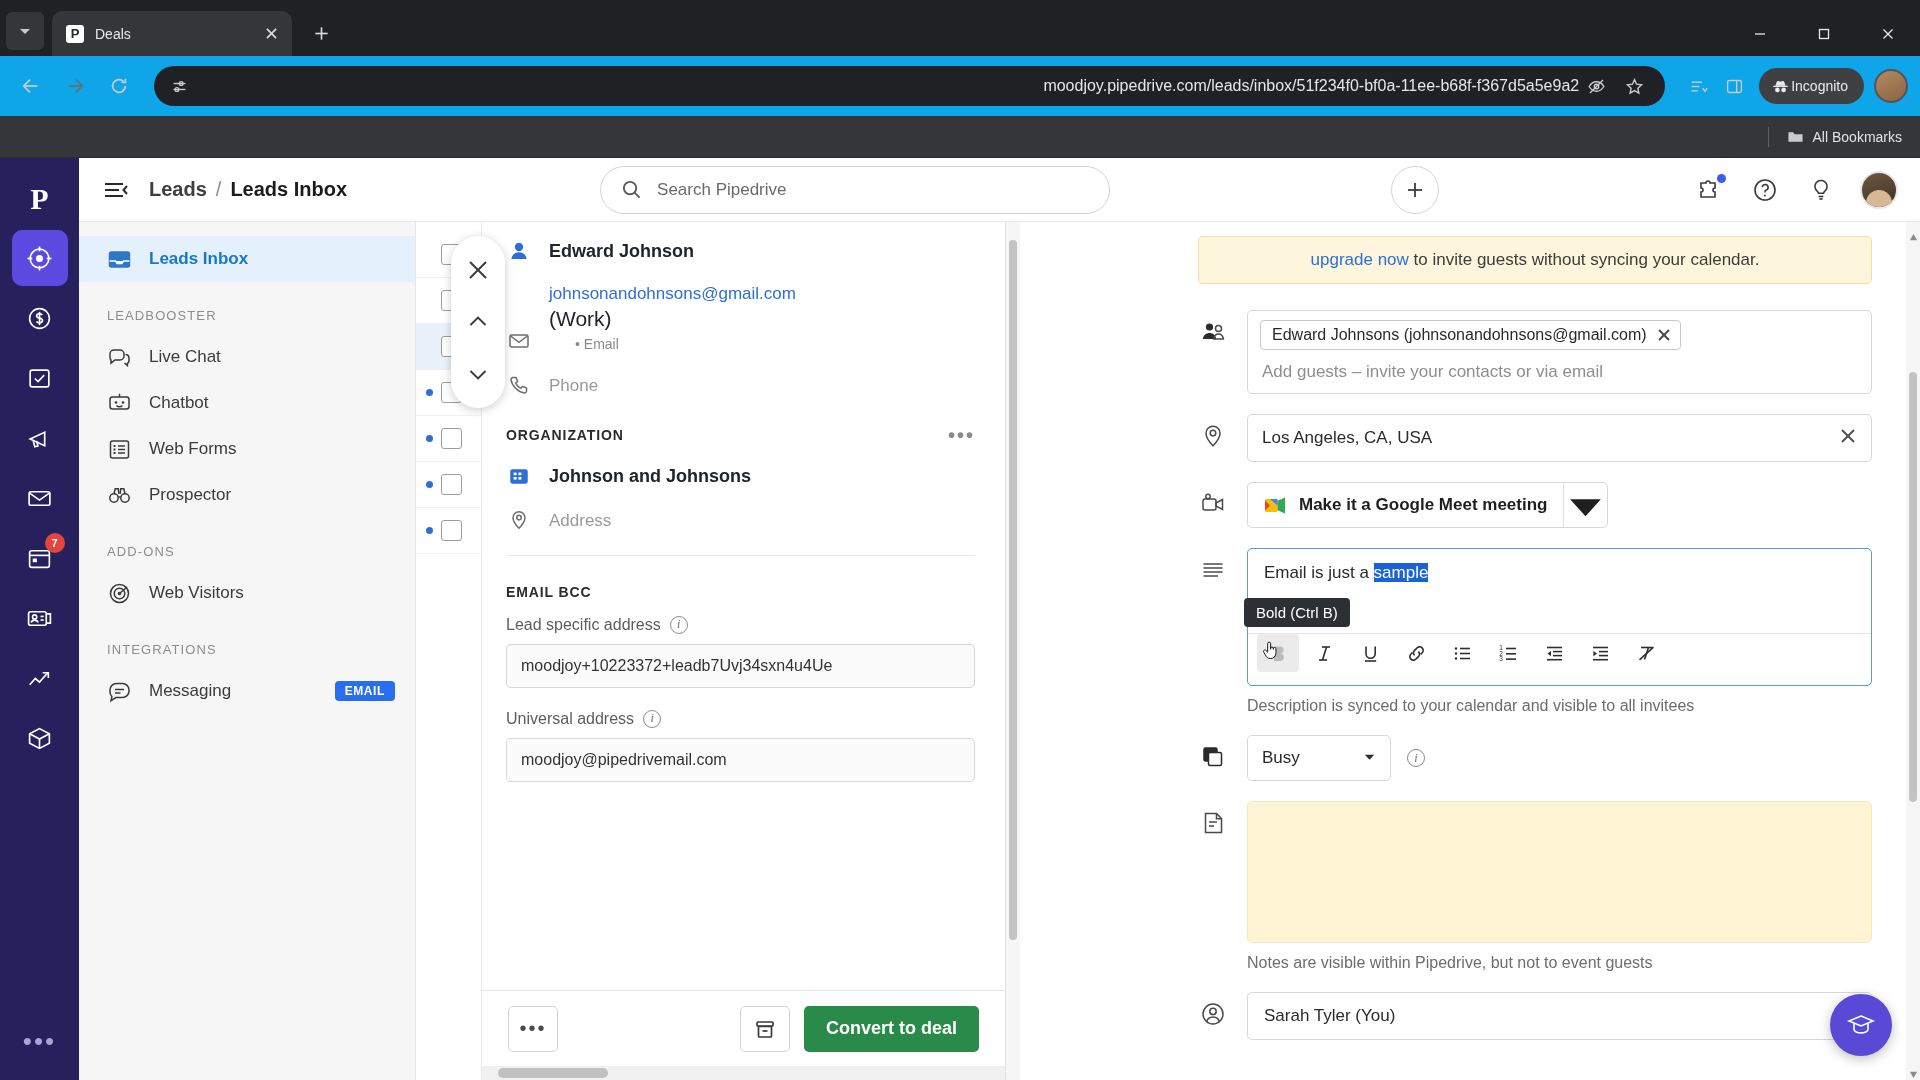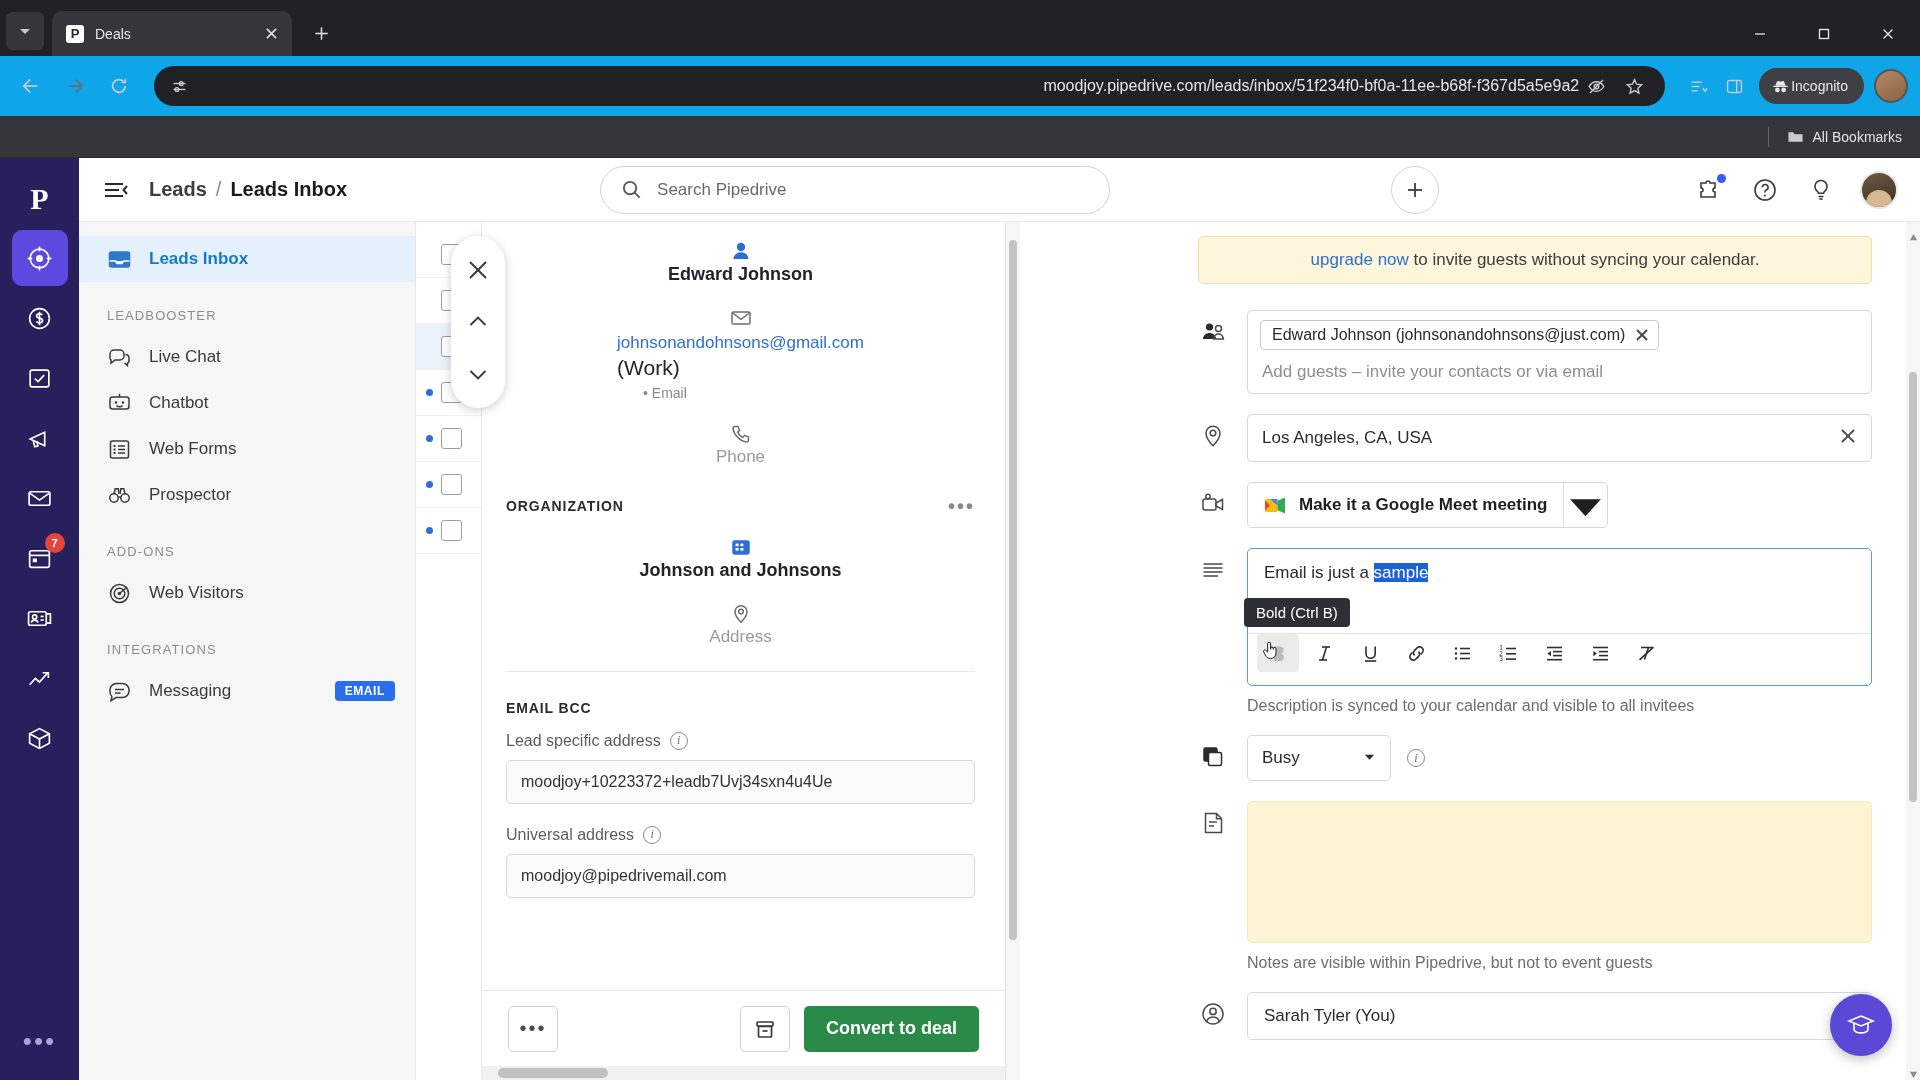--- a/index.html
+++ b/index.html
@@ -181,21 +181,21 @@
   .row-dot { width: 7px; height: 7px; border-radius: 50%; background: #2d6fd6; flex: 0 0 7px; }
   .row-dot.hidden { visibility: hidden; }
   .row-chk { width: 21px; height: 21px; border: 1.6px solid #9d9d9d; border-radius: 3px; background: #fff; }
 
   
   .detail {
     width: 524px; flex: 0 0 524px; background: #fff; border-right: 1px solid #e2e2e2;
     display: flex; flex-direction: column; position: relative;
   }
   .detail-scroll { flex: 1; overflow: hidden; padding: 16px 30px 10px 24px; position: relative; }
-  .dfield { display: flex; align-items: center; margin-bottom: 20px; flex-direction: column; }
+  .dfield { display: flex; align-items: flex-end; gap: 17px; margin-bottom: 20px; }
   .dfield .ico { width: 26px; flex: 0 0 26px; display: flex; justify-content: center; padding-top: 2px; }
   .dfield .ico svg { width: 22px; height: 22px; stroke: #6d6d6d; stroke-width: 1.5; fill: none; }
   .dname { font-size: 18px; font-weight: bold; color: #20242b; }
   .dlink { font-size: 17px; color: #2d6fd6; line-height: 1.45; }
   .dsub { font-size: 21px; color: #20242b; }
   .dbullet { font-size: 14px; color: #8a8a8a; margin-top: 5px; margin-left: 26px; }
   .dmuted { font-size: 17px; color: #9a9a9a; }
   .dsection {
     font-size: 14px; font-weight: bold; letter-spacing: .9px; color: #2b2b2b;
     margin: 28px 0 16px 0; display: flex; align-items: center;
@@ -817,21 +817,21 @@
                 <svg viewBox="0 0 26 26">
                     <circle cx="9.5" cy="8" r="3.6" fill="#2b2b2b" stroke="none"></circle>
                     <path d="M2.8 20c.7-4 3.3-6 6.7-6s6 2 6.7 6z" fill="#2b2b2b" stroke="none"></path>
                     <circle cx="18.5" cy="9.5" r="3"></circle>
                     <path d="M13.6 20c.6-3.2 2.6-4.9 4.9-4.9s4.3 1.7 4.9 4.9z"></path>
                   </svg>
               </span>
               <div class="ebody">
                 <div class="guestbox">
                   <span class="chip">
-                    <span>Edward Johnson (johnsonandohnsons@just.com)</span>
+                    <span>Edward Johnsons (johnsonandohnsons@gmail.com)</span>
                     <svg viewBox="0 0 14 14">
                         <line x1="2" y1="2" x2="12" y2="12"></line>
                         <line x1="12" y1="2" x2="2" y2="12"></line>
                       </svg>
                   </span>
                   <div class="guest-ph">Add guests – invite your contacts or via email</div>
                 </div>
               </div>
             </div>
 

